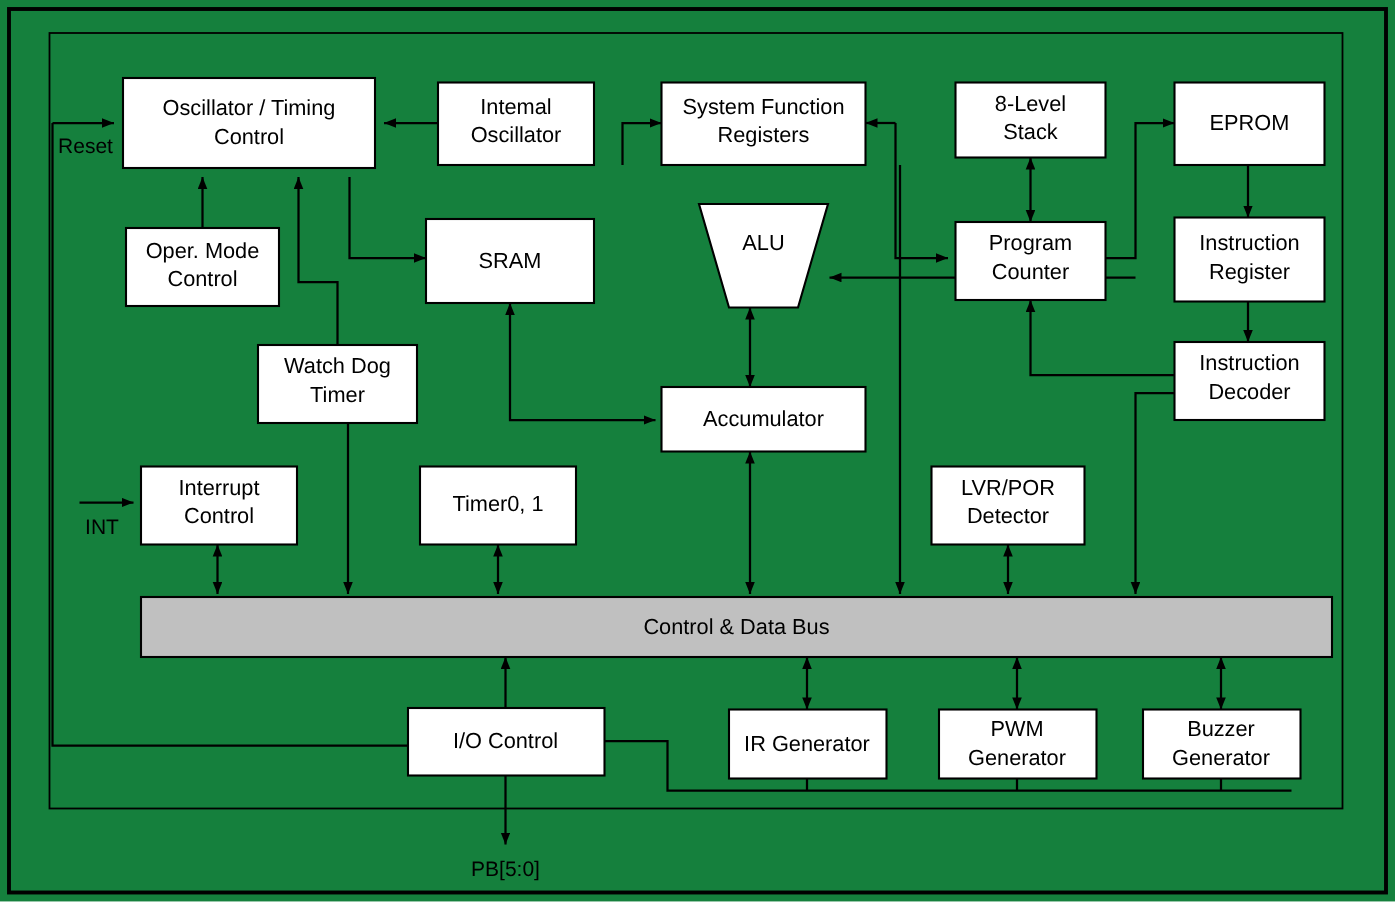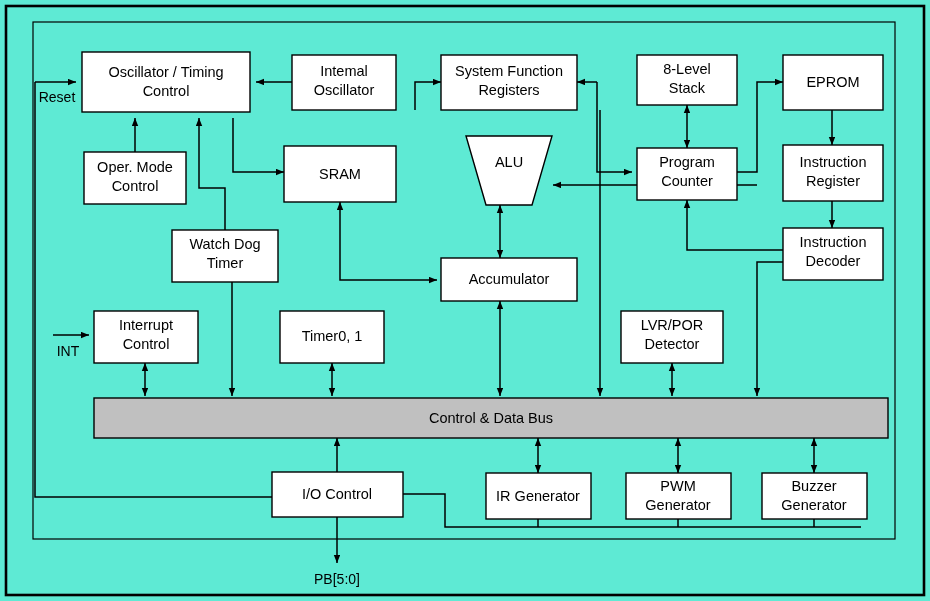--- a/index.html
+++ b/index.html
@@ -7,21 +7,21 @@
     padding: 0;
     background: #ffffff;
   }
   body {
     font-family: "Liberation Sans", sans-serif;
   }
   #diagram-root {
     position: relative;
     width: 930px;
     height: 601px;
-    background: #5eead4;
+    background: #15803d;
     overflow: hidden;
   }
   svg.diagram {
     display: block;
     width: 930px;
     height: 601px;
   }
   .blk-rect {
     fill: #ffffff;
     stroke: #000000;

